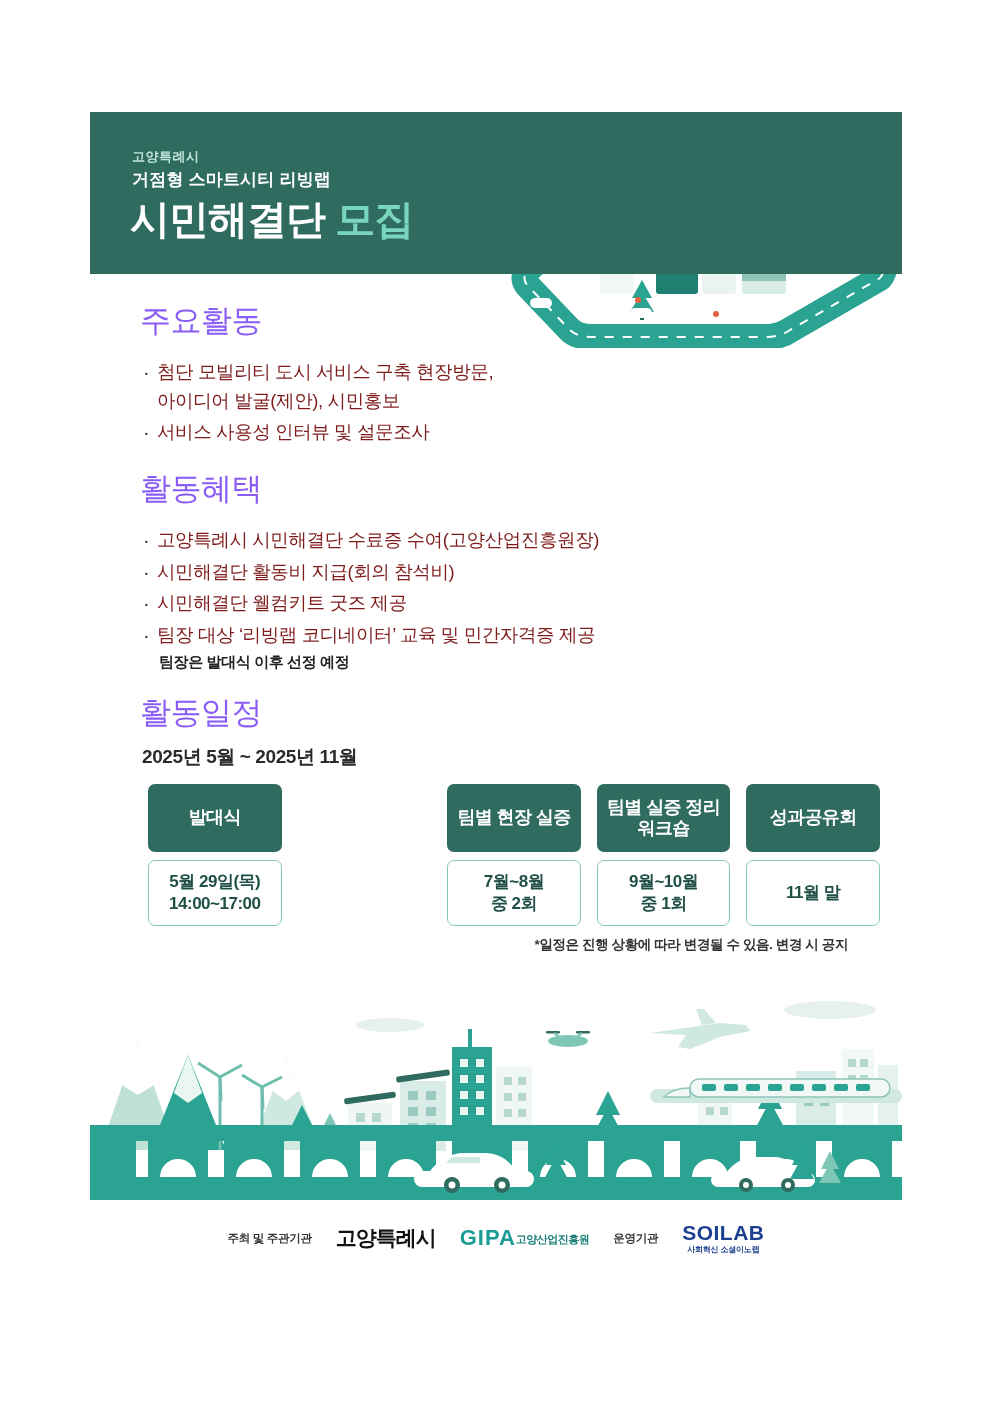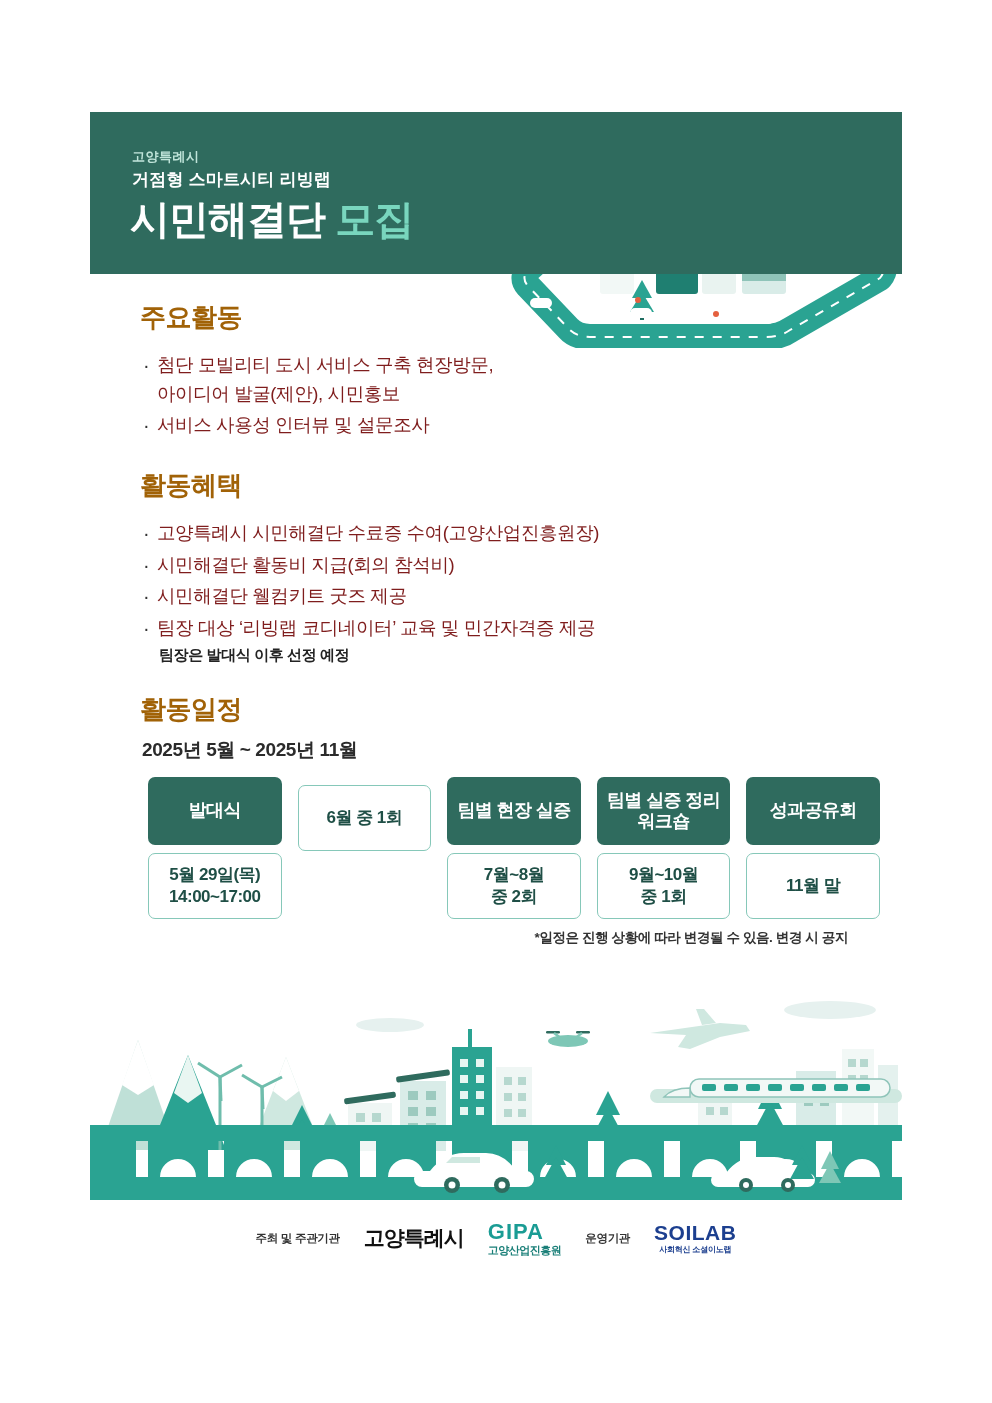--- a/index.html
+++ b/index.html
@@ -73,23 +73,23 @@
     overflow: hidden;
   }
 
   
   .section {
     position: absolute;
     left: 140px;
     width: 740px;
   }
   .sec-title {
-    font-size: 26px;
-    font-weight: bold;
-    color: #a16207;
+    font-size: 31px;
+    font-weight: normal;
+    color: #8b5cf6;
     margin: 0 0 16px 0;
     letter-spacing: -.5px;
   }
   ul.bullets {
     list-style: none;
     margin: 0;
     padding: 0;
   }
   ul.bullets li {
     position: relative;
@@ -218,22 +218,22 @@
     letter-spacing: -.3px;
   }
   .footer .goyang {
     font-size: 21px;
     font-weight: bold;
     color: #111;
     letter-spacing: -1px;
   }
   .logo-gipa {
     display: flex;
-    flex-direction: column;
-    align-items: flex-start;
+    flex-direction: row;
+    align-items: center;
     line-height: 1;
   }
   .logo-gipa .mark {
     font-size: 22px;
     font-weight: bold;
     color: #1a9c94;
     letter-spacing: 1px;
   }
   .logo-gipa .sub {
     font-size: 11px;
@@ -390,23 +390,20 @@
         <div class="head" style="background:#2f6b5e">
           <span>발대식</span>
         </div>
         <div class="cell">
           <span>5월 29일(목)</span>
           <span>14:00~17:00</span>
         </div>
       </div>
 
       <div class="col">
-        <div class="cell">
-          <span>6월 중 1회</span>
-        </div>
       </div>
 
       <div class="col">
         <div class="head" style="background:#2f6b5e">
           <span>팀별 현장 실증</span>
         </div>
         <div class="cell">
           <span>7월~8월</span>
           <span>중 2회</span>
         </div>

